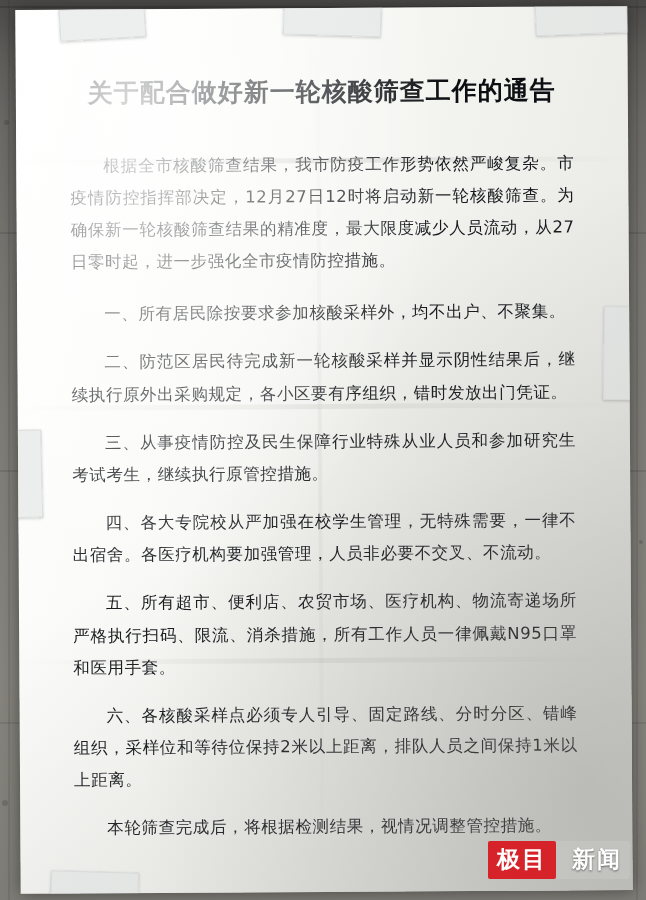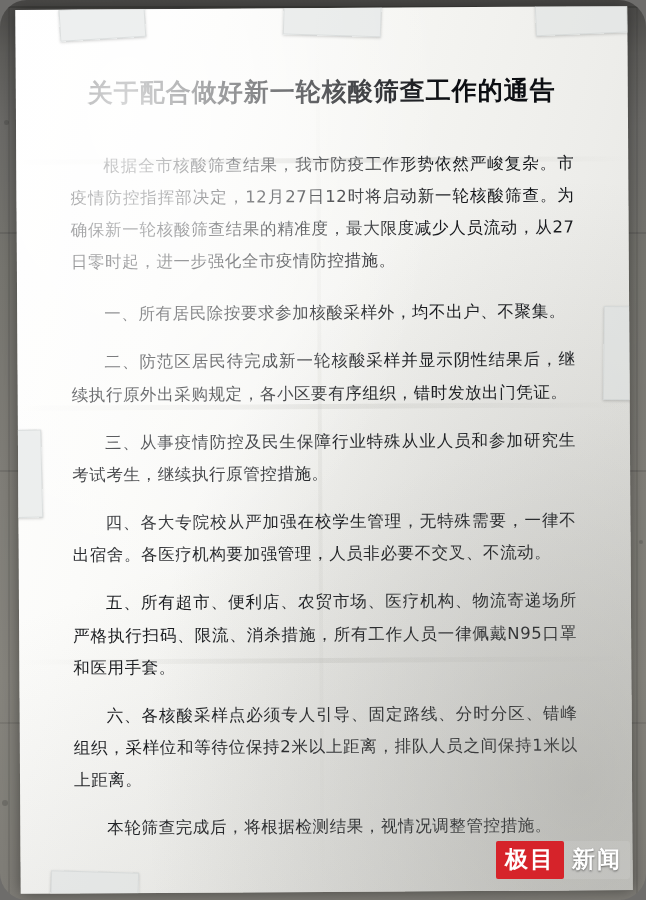--- a/index.html
+++ b/index.html
@@ -13,21 +13,20 @@
     font-family: "DejaVu Sans", sans-serif;
     background: #6e6d6b;
   }
   .photo {
     position: relative;
     width: 646px;
     height: 900px;
     background:
       linear-gradient(180deg, #4a4947 0%, #5e5d5a 6%, #6b6a67 14%, #76756f 30%, #807e78 55%, #85837c 75%, #7e7c76 100%);
     overflow: hidden;
-    border-radius: 27px;
   }
   
   .wall-line {
     position: absolute;
     background: rgba(40,40,38,0.30);
     height: 2px;
     width: 100%;
     left: 0;
   }
   .wall-vline {
@@ -155,21 +154,21 @@
     letter-spacing: 2px;
     padding: 7px 9px 8px 9px;
     line-height: 1;
     border-radius: 2px;
   }
   .wm-text {
     color: #ffffff;
     font-size: 23px;
     font-weight: bold;
     letter-spacing: 2px;
-    padding: 7px 8px 8px 8px;
+    padding: 7px 8px 8px 16px;
     line-height: 1;
     text-shadow: 0 1px 2px rgba(0,0,0,0.5);
   }
   .wm-plate {
     display: flex;
     align-items: stretch;
     background: rgba(255,255,255,0.10);
     border-radius: 3px;
   }
 </style>

